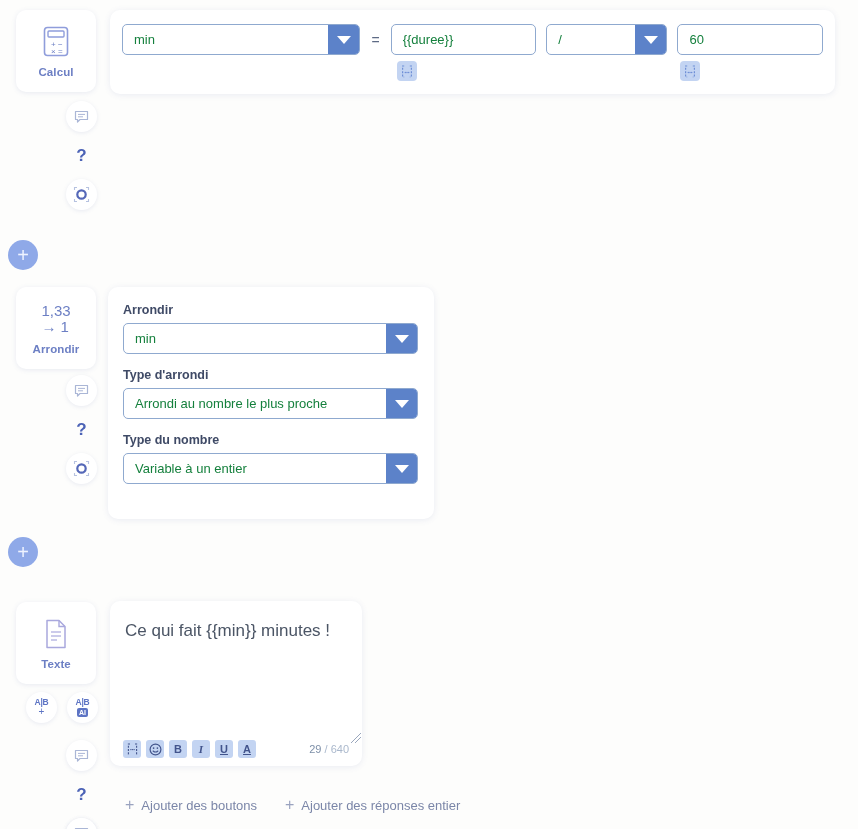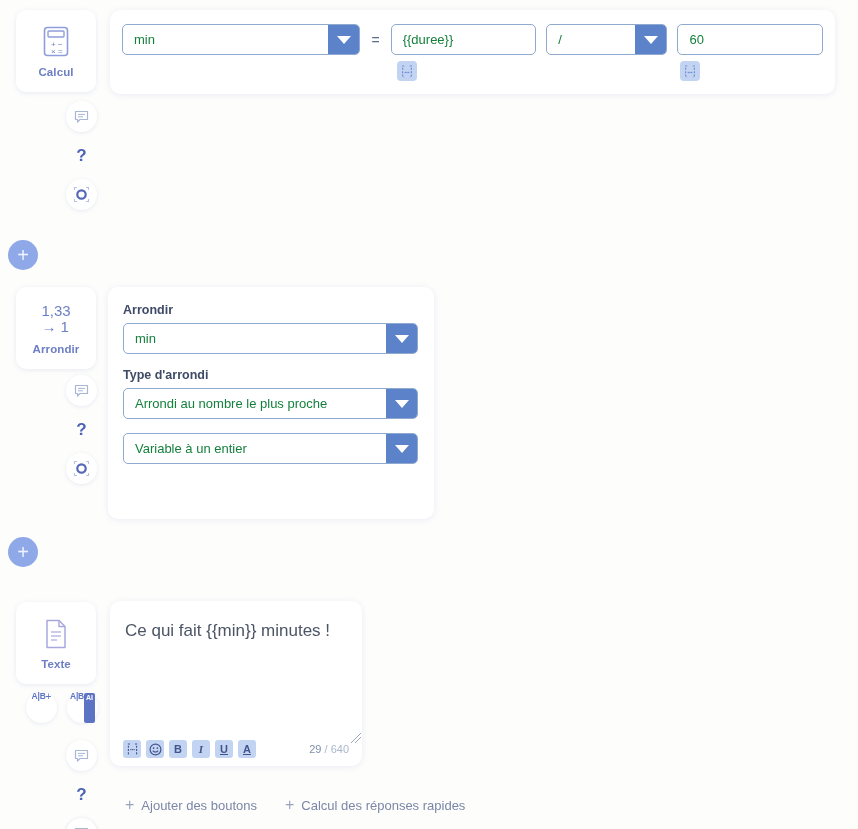--- a/index.html
+++ b/index.html
@@ -284,20 +284,22 @@
     position: absolute;
     display: flex;
     gap: 10px;
   }
   .ab-btn {
     width: 31px; height: 31px;
     border-radius: 50%;
     background: #ffffff;
     box-shadow: 0 1px 4px rgba(90,110,170,0.13);
     display: flex;
+    flex-direction: column;
+    align-items: center;
     justify-content: center;
     gap: 0px;
   }
   .ab-top {
     font-size: 8.5px;
     font-weight: bold;
     color: #5d74c4;
     letter-spacing: -.2px;
     line-height: 1;
   }
@@ -432,20 +434,21 @@
       <div class="f-label">Type d'arrondi</div>
       <div class="field select w-full">
         <span class="fv">Arrondi au nombre le plus proche</span>
         <span class="caret">
             <i></i>
           </span>
       </div>
     </div>
 
     <div class="f-group">
+      <div class="f-label">Type du nombre</div>
       <div class="field select w-full">
         <span class="fv">Variable à un entier</span>
         <span class="caret">
             <i></i>
           </span>
       </div>
     </div>
   </div>
 
   <div class="mini-stack" style="left:66px; top:375px;">
@@ -549,21 +552,21 @@
     </div>
   </div>
 
   <div class="add-links">
     <span class="add-link">
       <span class="pl">+</span>
       <span>Ajouter des boutons</span>
     </span>
     <span class="add-link">
       <span class="pl">+</span>
-      <span>Calcul des réponses rapides</span>
+      <span>Ajouter des réponses entier</span>
     </span>
   </div>
 
   <div class="mini-stack" style="left:66px; top:818px;">
     <span class="mini-btn">
       <svg width="15" height="14" viewBox="0 0 15 14">
         <path d="M1.5 1.5 H13.5 V9.5 H6 L3.5 12 V9.5 H1.5 Z" fill="none" stroke="#aab6d6" stroke-width="1.2" stroke-linejoin="round"></path>
       </svg>
     </span>
   </div>

